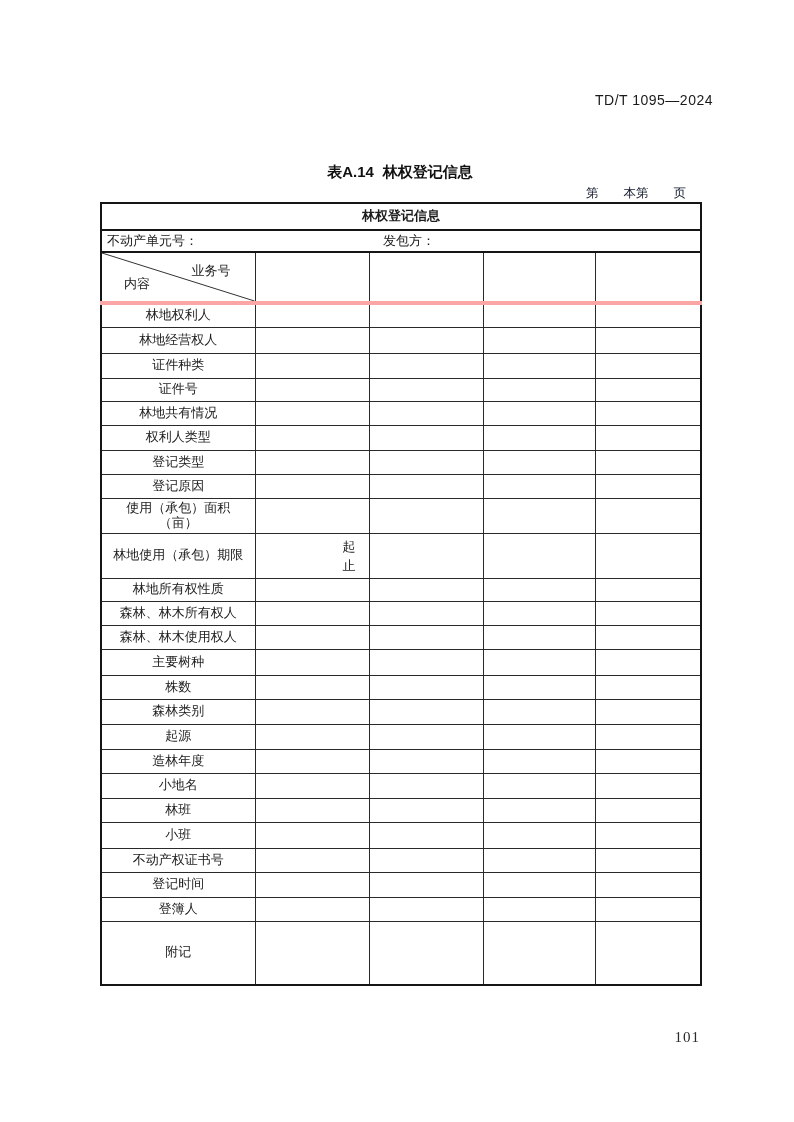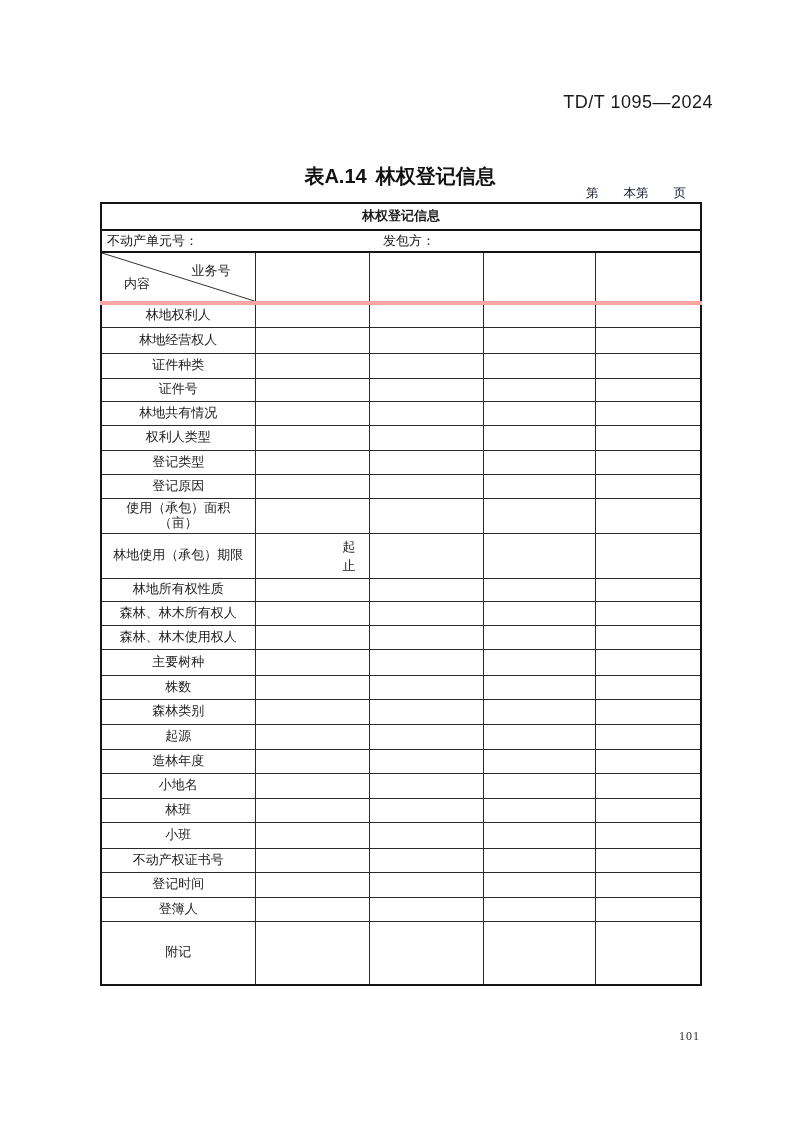--- a/index.html
+++ b/index.html
@@ -4,26 +4,26 @@
 <style>
   html,body{margin:0;padding:0;}
   body{
     width:794px;height:1122px;background:#ffffff;position:relative;
     font-family:"Liberation Serif","DejaVu Serif",serif;color:#1c1c1c;
     overflow:hidden;
   }
   .std-code{
     position:absolute;top:92px;right:81px;
     font-family:"Liberation Sans","DejaVu Sans",sans-serif;
-    font-size:18px;letter-spacing:0.5px;color:#1a1a1a;
+    font-size:14px;letter-spacing:0.5px;color:#1a1a1a;
   }
   .caption{
     position:absolute;top:163px;left:100px;width:600px;text-align:center;
     font-family:"Liberation Sans","DejaVu Sans",sans-serif;
-    font-weight:700;font-size:20px;color:#111;
+    font-weight:700;font-size:15px;color:#111;
   }
   .caption .num{margin-right:9px;}
   .page-note{
     position:absolute;top:185px;left:100px;width:586px;text-align:right;
     font-size:12.5px;color:#0f172a;
   }
   table.form{
     position:absolute;left:100px;top:202px;width:600px;
     border-collapse:collapse;table-layout:fixed;
     border:2px solid #151515;
@@ -47,21 +47,21 @@
   .diag-line{position:absolute;left:0;top:0;width:100%;height:100%;display:block;}
   .diag-line line{stroke:#2a2a2a;stroke-width:1;}
   .diag-top{position:absolute;right:24px;top:11px;}
   .diag-bot{position:absolute;left:22px;bottom:9px;}
   td.label-cell{text-align:center;}
   td.data-cell{background:#ffffff;}
   td.data-cell.sub{text-align:right;padding-right:13px;}
   td.data-cell.sub div{line-height:19px;}
   .page-num{
     position:absolute;top:1029px;left:100px;width:600px;text-align:right;
-    font-size:12px;color:#2a2a2a;letter-spacing:1px;
+    font-size:15px;color:#2a2a2a;letter-spacing:1px;
   }
 </style>
 </head>
 <body>
 
 <div class="std-code">TD/T 1095—2024</div>
 
 <div class="caption">
   <span class="num">表A.14</span><span>林权登记信息</span>
 </div>

